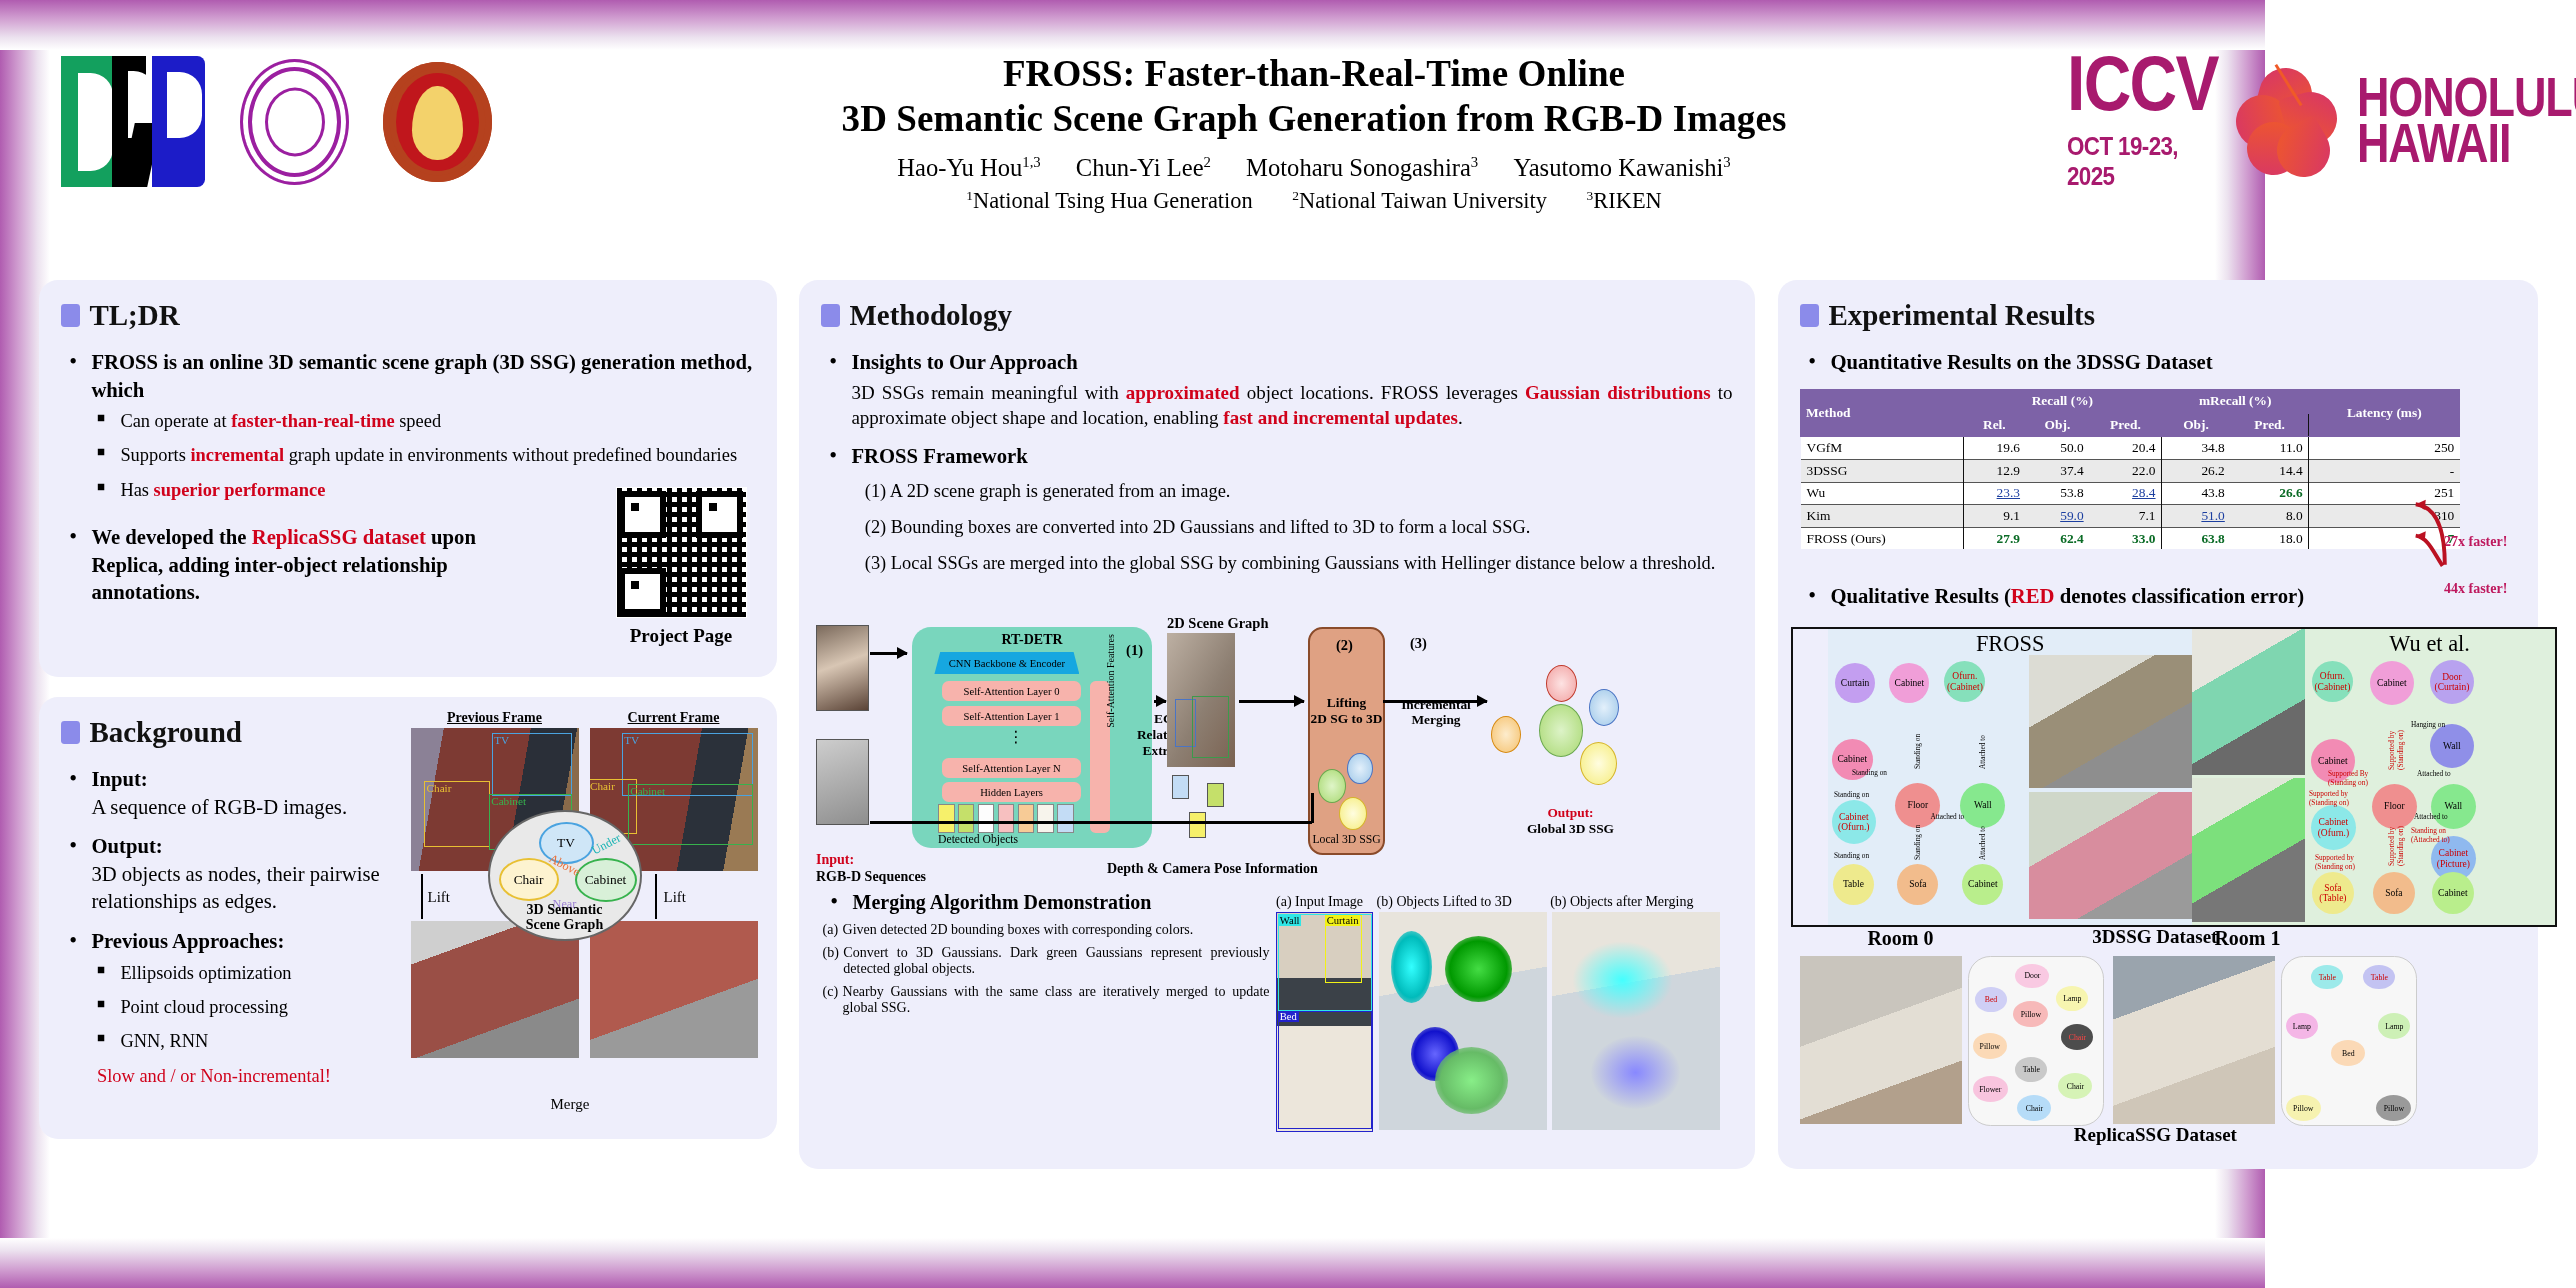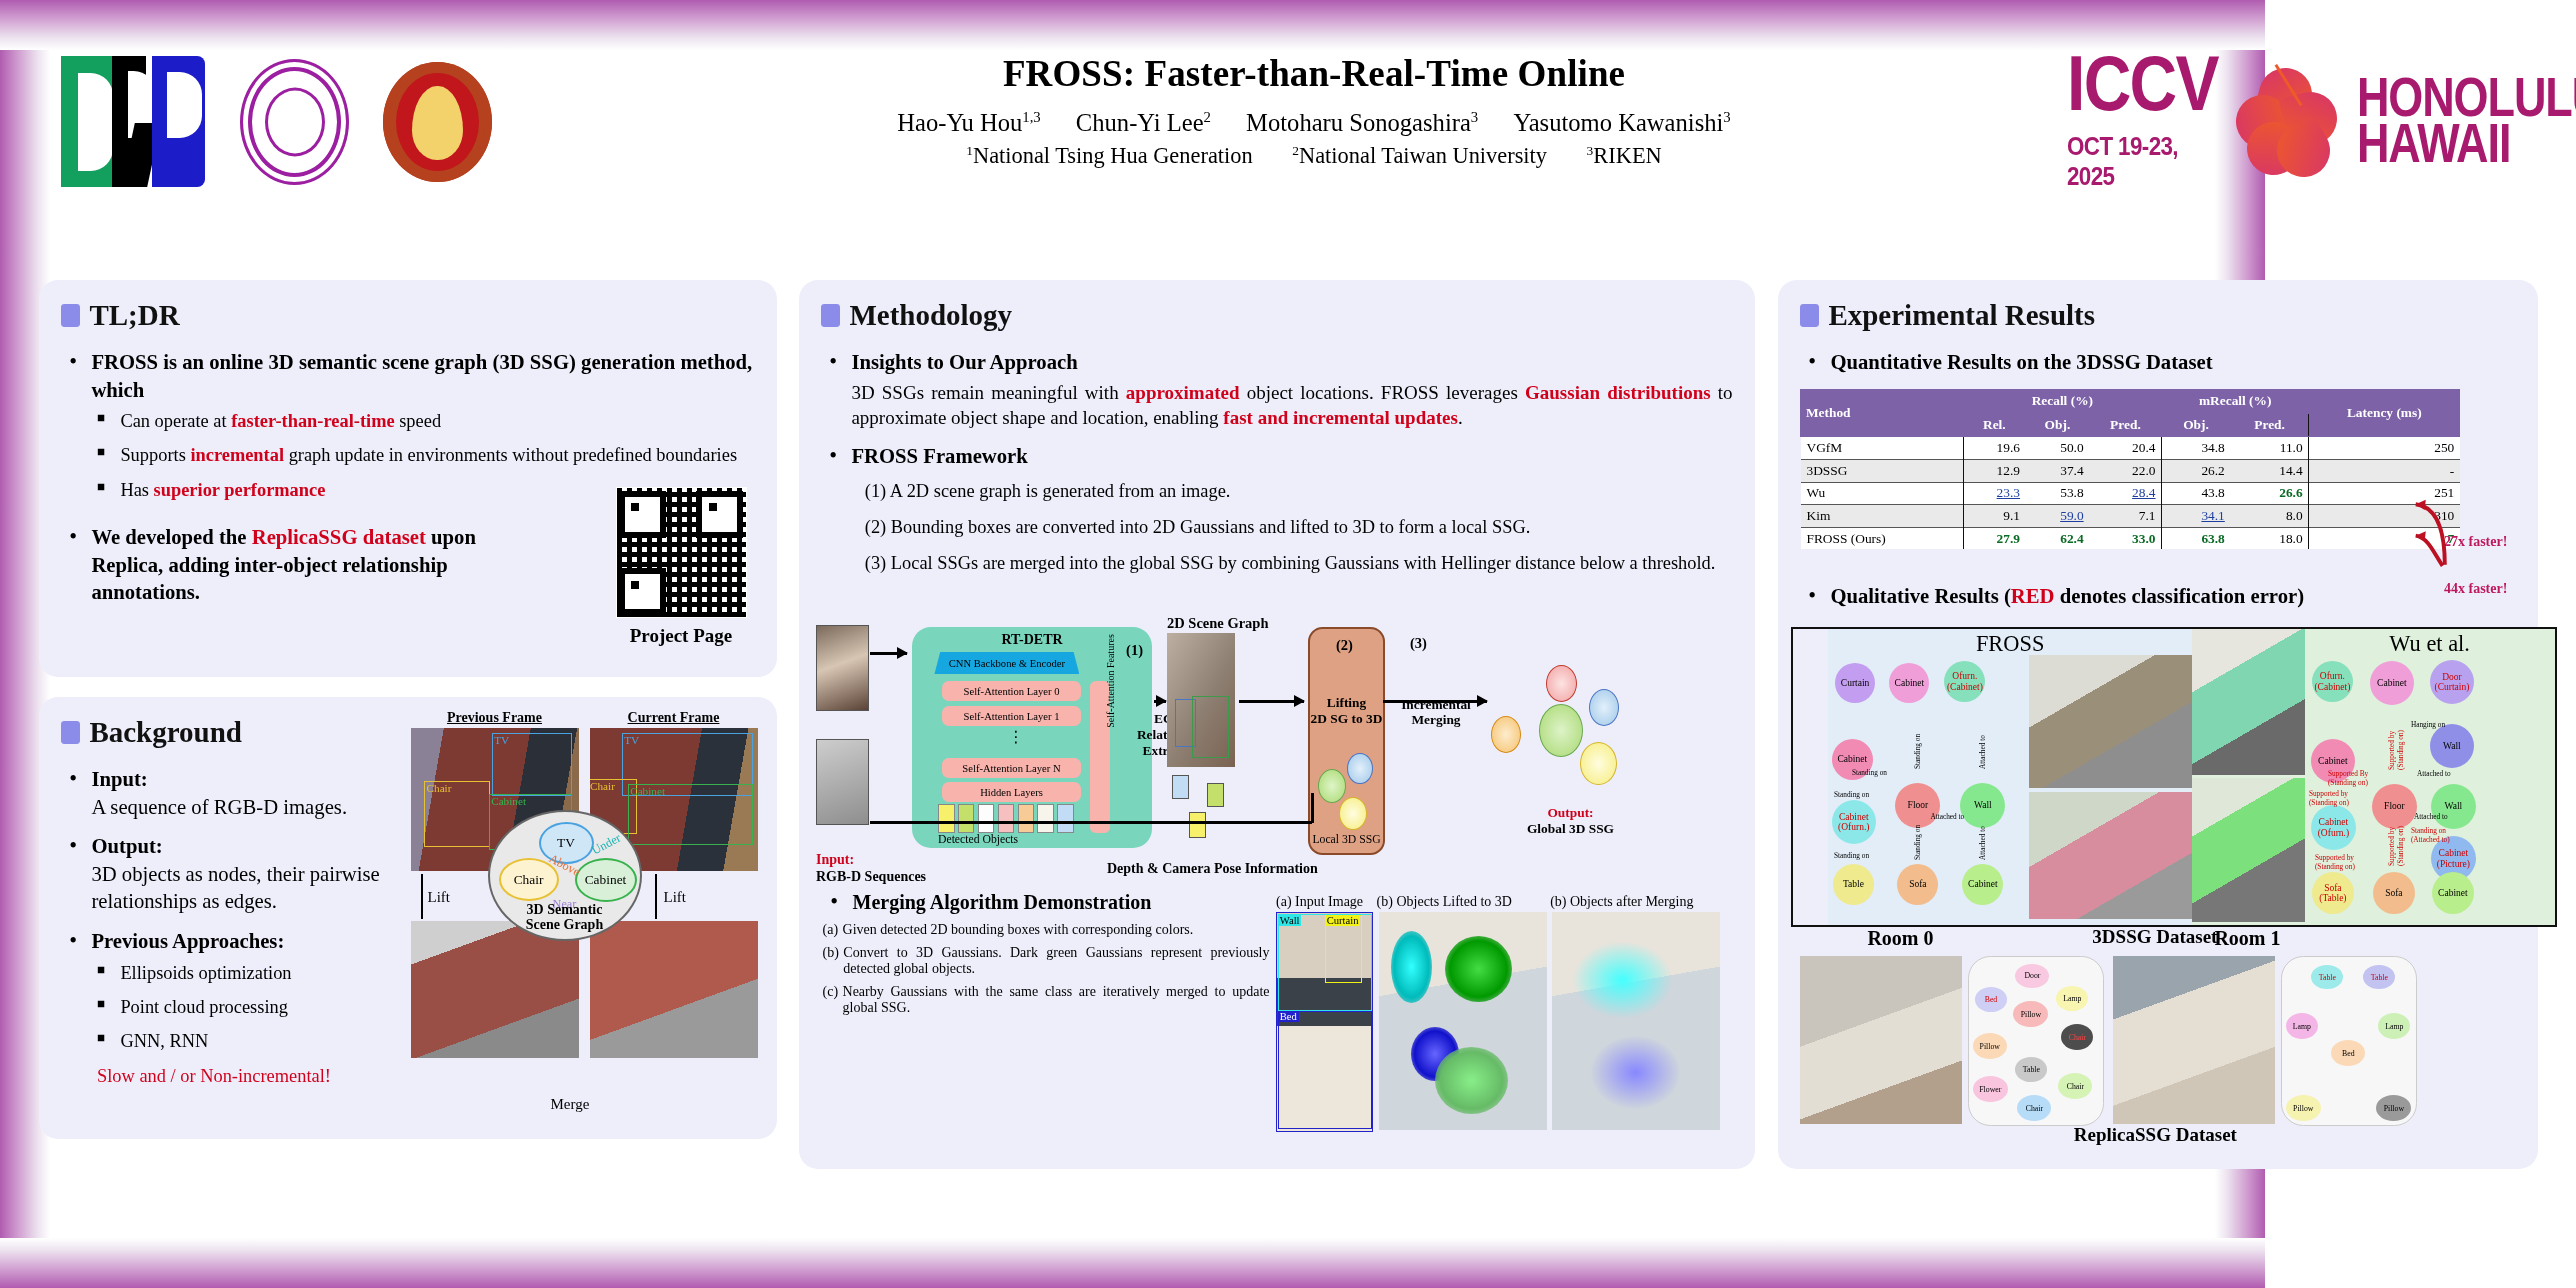--- a/index.html
+++ b/index.html
@@ -209,20 +209,21 @@
           <div class="grp-rleg"></div>
         <div class="grp-p"></div>
           <div class="grp-p2"></div>
       </div>
       <div class="seal seal-nthu"></div>
       <div class="seal seal-ntu"></div>
     </div>
 
     <div class="title-block">
       <div class="ptitle">FROSS: Faster-than-Real-Time Online</div>
+      <div class="ptitle">3D Semantic Scene Graph Generation from RGB-D Images</div>
       <div class="authors">
         <span class="a"><span>Hao-Yu Hou</span><sup>1,3</sup></span>
         <span class="a"><span>Chun-Yi Lee</span><sup>2</sup></span>
         <span class="a"><span>Motoharu Sonogashira</span><sup>3</sup></span>
         <span class="a"><span>Yasutomo Kawanishi</span><sup>3</sup></span>
       </div>
       <div class="affil">
         <span class="f"><sup>1</sup><span>National Tsing Hua Generation</span></span>
         <span class="f"><sup>2</sup><span>National Taiwan University</span></span>
         <span class="f"><sup>3</sup><span>RIKEN</span></span>
@@ -562,21 +563,21 @@
             <td class="ul">28.4</td>
             <td class="vsep">43.8</td>
             <td class="gr">26.6</td>
             <td class="vsep">251</td>
           </tr>
           <tr class="alt">
             <td class="m">Kim</td>
             <td class="vsep">9.1</td>
             <td class="ul">59.0</td>
             <td>7.1</td>
-            <td class="vsep ul">34.1</td>
+            <td class="vsep ul">51.0</td>
             <td>8.0</td>
             <td class="vsep">310</td>
           </tr>
           <tr>
             <td class="m">FROSS (Ours)</td>
             <td class="vsep gr">27.9</td>
             <td class="gr">62.4</td>
             <td class="gr">33.0</td>
             <td class="vsep gr">63.8</td>
             <td>18.0</td>

